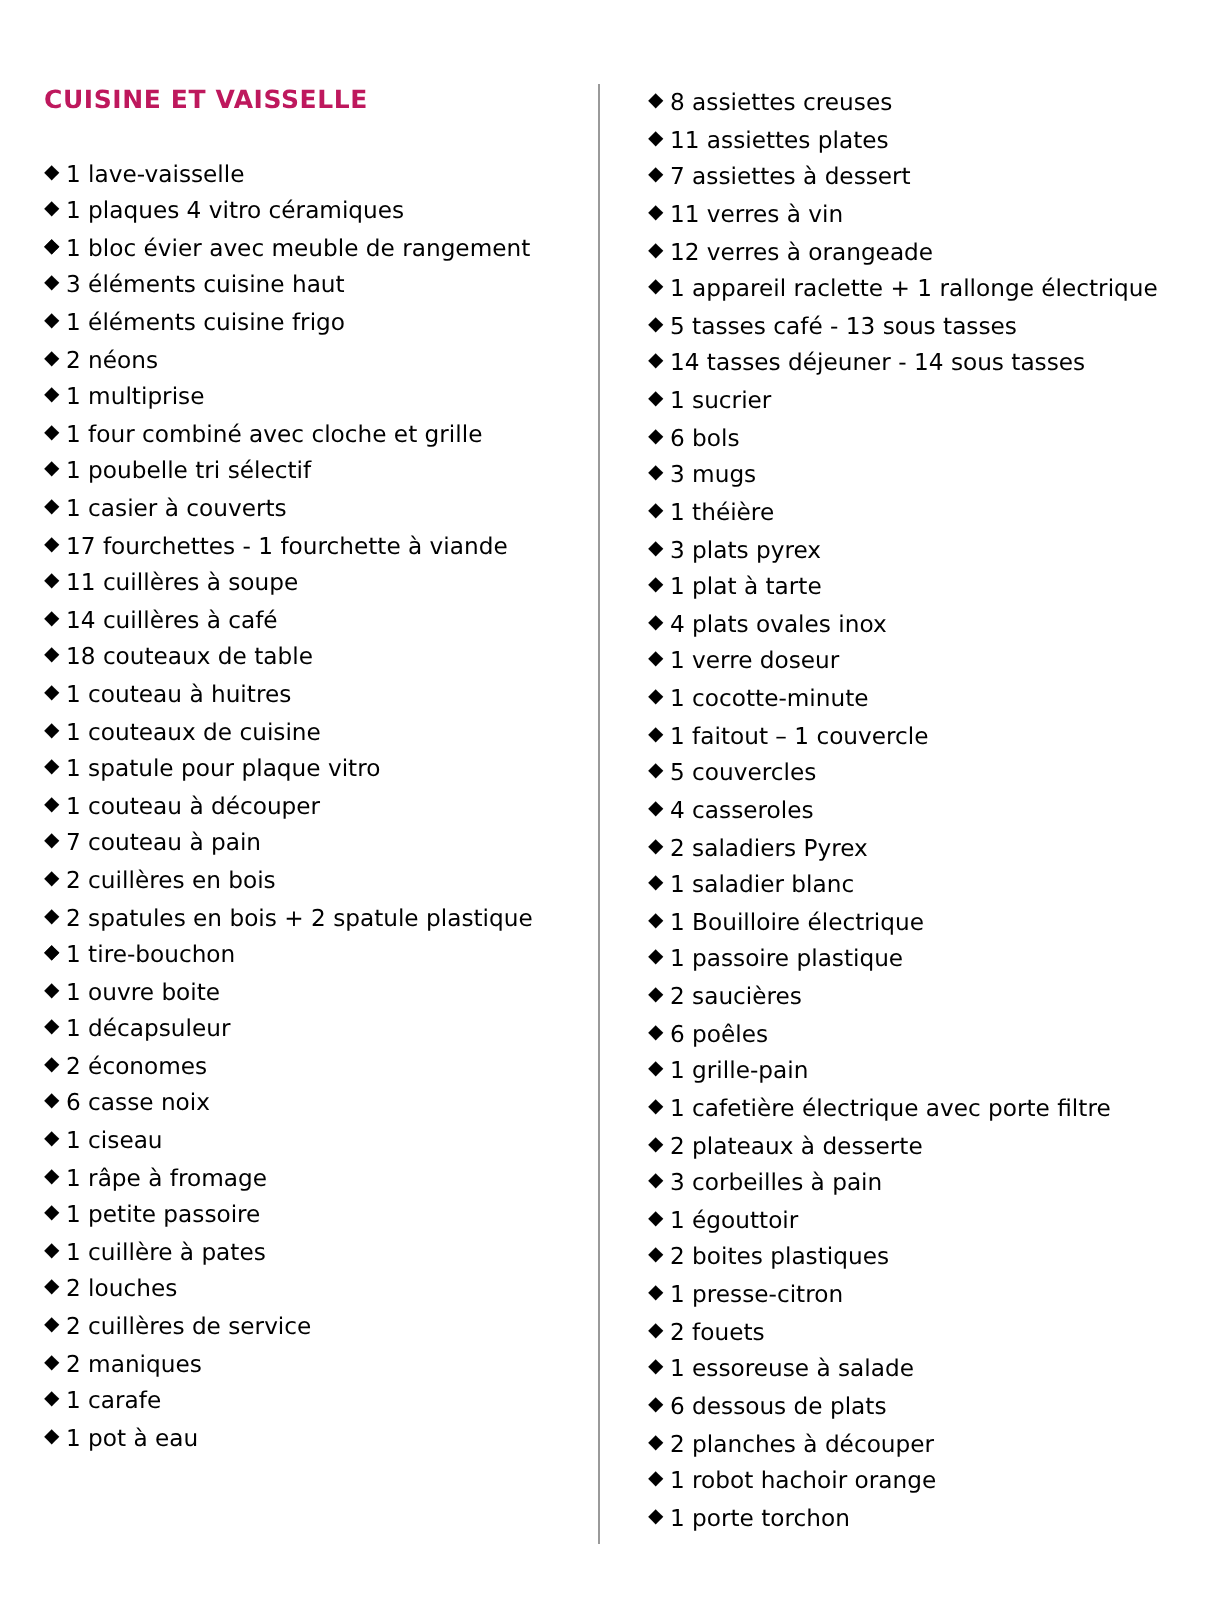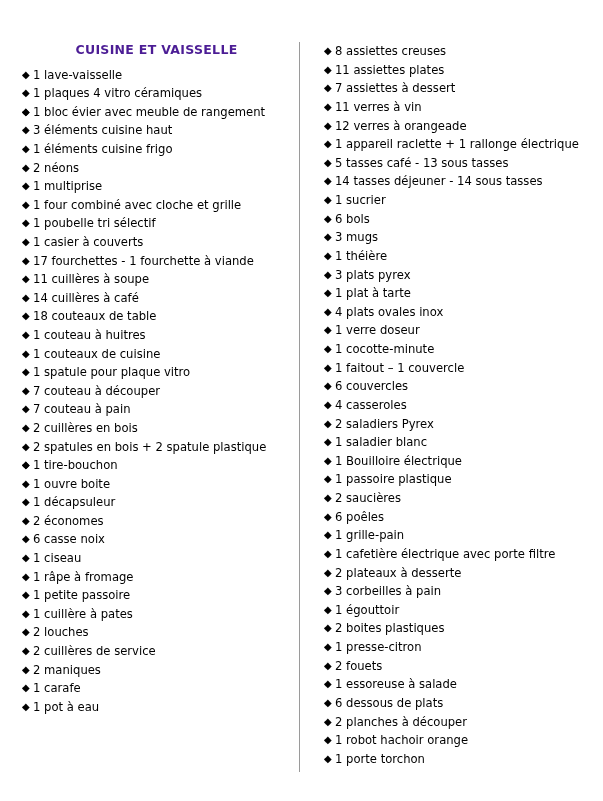--- a/index.html
+++ b/index.html
@@ -39,27 +39,26 @@
     background: #9a9a9a;
     align-self: stretch;
     margin: 0 0 0 0;
     flex: 0 0 1px;
   }
   .col-right {
     width: 282px;
     padding-left: 24px;
   }
   .section-title {
-    color: #4c1d95;
+    color: #be185d;
     font-weight: bold;
     font-size: 12.5px;
     letter-spacing: 0.3px;
-    margin: 0 0 8px 0;
+    margin: 0 0 20px 0;
     line-height: 1.25;
-    text-align: center;
   }
   ul.items {
     list-style: none;
     margin: 0;
     padding: 0;
   }
   ul.items li {
     position: relative;
     padding-left: 11px;
     font-size: 11.6px;
@@ -98,21 +97,21 @@
           <li><span class="bullet">◆</span><span>1 four combiné avec cloche et grille</span></li>
           <li><span class="bullet">◆</span><span>1 poubelle tri sélectif</span></li>
           <li><span class="bullet">◆</span><span>1 casier à couverts</span></li>
           <li><span class="bullet">◆</span><span>17 fourchettes - 1 fourchette à viande</span></li>
           <li><span class="bullet">◆</span><span>11 cuillères à soupe</span></li>
           <li><span class="bullet">◆</span><span>14 cuillères à café</span></li>
           <li><span class="bullet">◆</span><span>18 couteaux de table</span></li>
           <li><span class="bullet">◆</span><span>1 couteau à huitres</span></li>
           <li><span class="bullet">◆</span><span>1 couteaux de cuisine</span></li>
           <li><span class="bullet">◆</span><span>1 spatule pour plaque vitro</span></li>
-          <li><span class="bullet">◆</span><span>7 couteau à découper</span></li>
+          <li><span class="bullet">◆</span><span>1 couteau à découper</span></li>
           <li><span class="bullet">◆</span><span>7 couteau à pain</span></li>
           <li><span class="bullet">◆</span><span>2 cuillères en bois</span></li>
           <li><span class="bullet">◆</span><span>2 spatules en bois + 2 spatule plastique</span></li>
           <li><span class="bullet">◆</span></li>
           <li><span class="bullet">◆</span><span>1 tire-bouchon</span></li>
           <li><span class="bullet">◆</span><span>1 ouvre boite</span></li>
           <li><span class="bullet">◆</span><span>1 décapsuleur</span></li>
           <li><span class="bullet">◆</span><span>2 économes</span></li>
           <li><span class="bullet">◆</span><span>6 casse noix</span></li>
           <li><span class="bullet">◆</span><span>1 ciseau</span></li>
@@ -142,21 +141,21 @@
           <li><span class="bullet">◆</span><span>1 sucrier</span></li>
           <li><span class="bullet">◆</span><span>6 bols</span></li>
           <li><span class="bullet">◆</span><span>3 mugs</span></li>
           <li><span class="bullet">◆</span><span>1 théière</span></li>
           <li><span class="bullet">◆</span><span>3 plats pyrex</span></li>
           <li><span class="bullet">◆</span><span>1 plat à tarte</span></li>
           <li><span class="bullet">◆</span><span>4 plats ovales inox</span></li>
           <li><span class="bullet">◆</span><span>1 verre doseur</span></li>
           <li><span class="bullet">◆</span><span>1 cocotte-minute</span></li>
           <li><span class="bullet">◆</span><span>1 faitout – 1 couvercle</span></li>
-          <li><span class="bullet">◆</span><span>6 couvercles</span></li>
+          <li><span class="bullet">◆</span><span>5 couvercles</span></li>
           <li><span class="bullet">◆</span><span>4 casseroles</span></li>
           <li><span class="bullet">◆</span><span>2 saladiers Pyrex</span></li>
           <li><span class="bullet">◆</span><span>1 saladier blanc</span></li>
           <li><span class="bullet">◆</span><span>1 Bouilloire électrique</span></li>
           <li><span class="bullet">◆</span><span>1 passoire plastique</span></li>
           <li><span class="bullet">◆</span><span>2 saucières</span></li>
           <li><span class="bullet">◆</span><span>6 poêles</span></li>
           <li><span class="bullet">◆</span><span>1 grille-pain</span></li>
           <li><span class="bullet">◆</span><span>1 cafetière électrique avec porte filtre</span></li>
           <li><span class="bullet">◆</span><span>2 plateaux à desserte</span></li>

